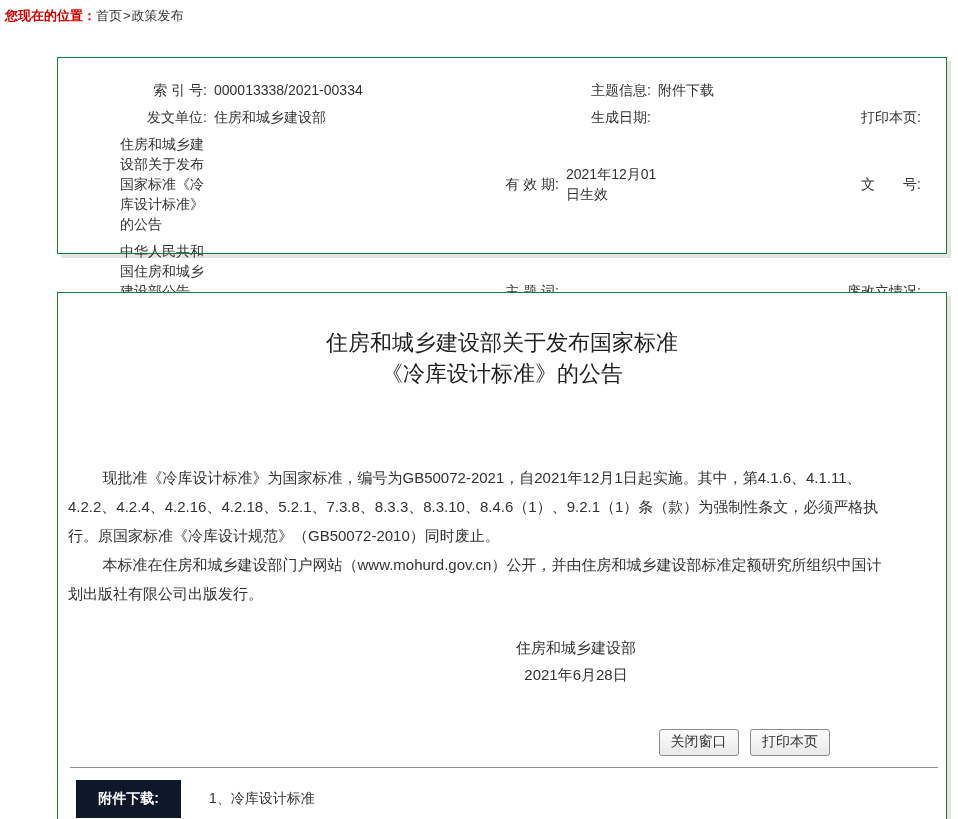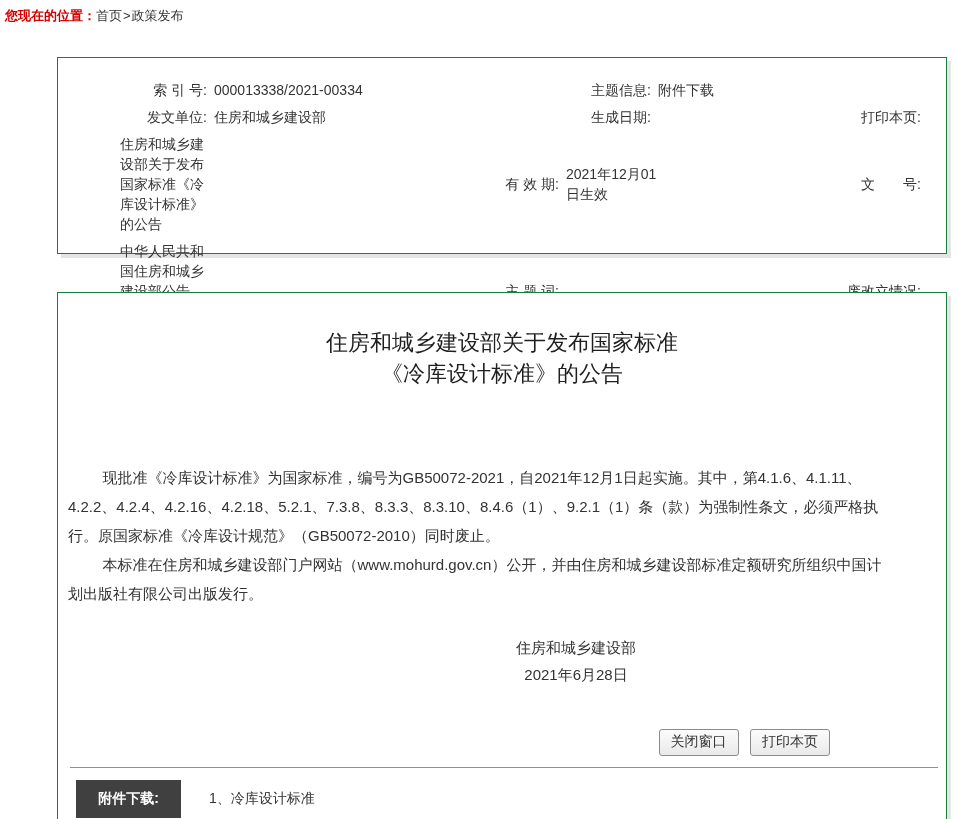--- a/index.html
+++ b/index.html
@@ -71,21 +71,21 @@
     border-radius: 3px;
     background: linear-gradient(#fcfcfc, #e9e9e9);
     cursor: pointer;
   }
 
   .divider { margin: 11px 8px 0 12px; border: 0; border-top: 1px solid #8f8f8f; height: 0; }
 
   .attach-row { margin-top: 12px; padding-left: 18px; display: flex; align-items: center; }
   .attach-btn {
     width: 105px; height: 38px;
-    background: #404040;
+    background: #0f172a;
     color: #ffffff;
     font-weight: bold;
     font-size: 14px;
     display: flex; align-items: center; justify-content: center;
     cursor: pointer;
   }
   .attach-link { margin-left: 28px; font-size: 14px; color: #333333; text-decoration: none; cursor: pointer; }
 </style>
 </head>
 <body>

